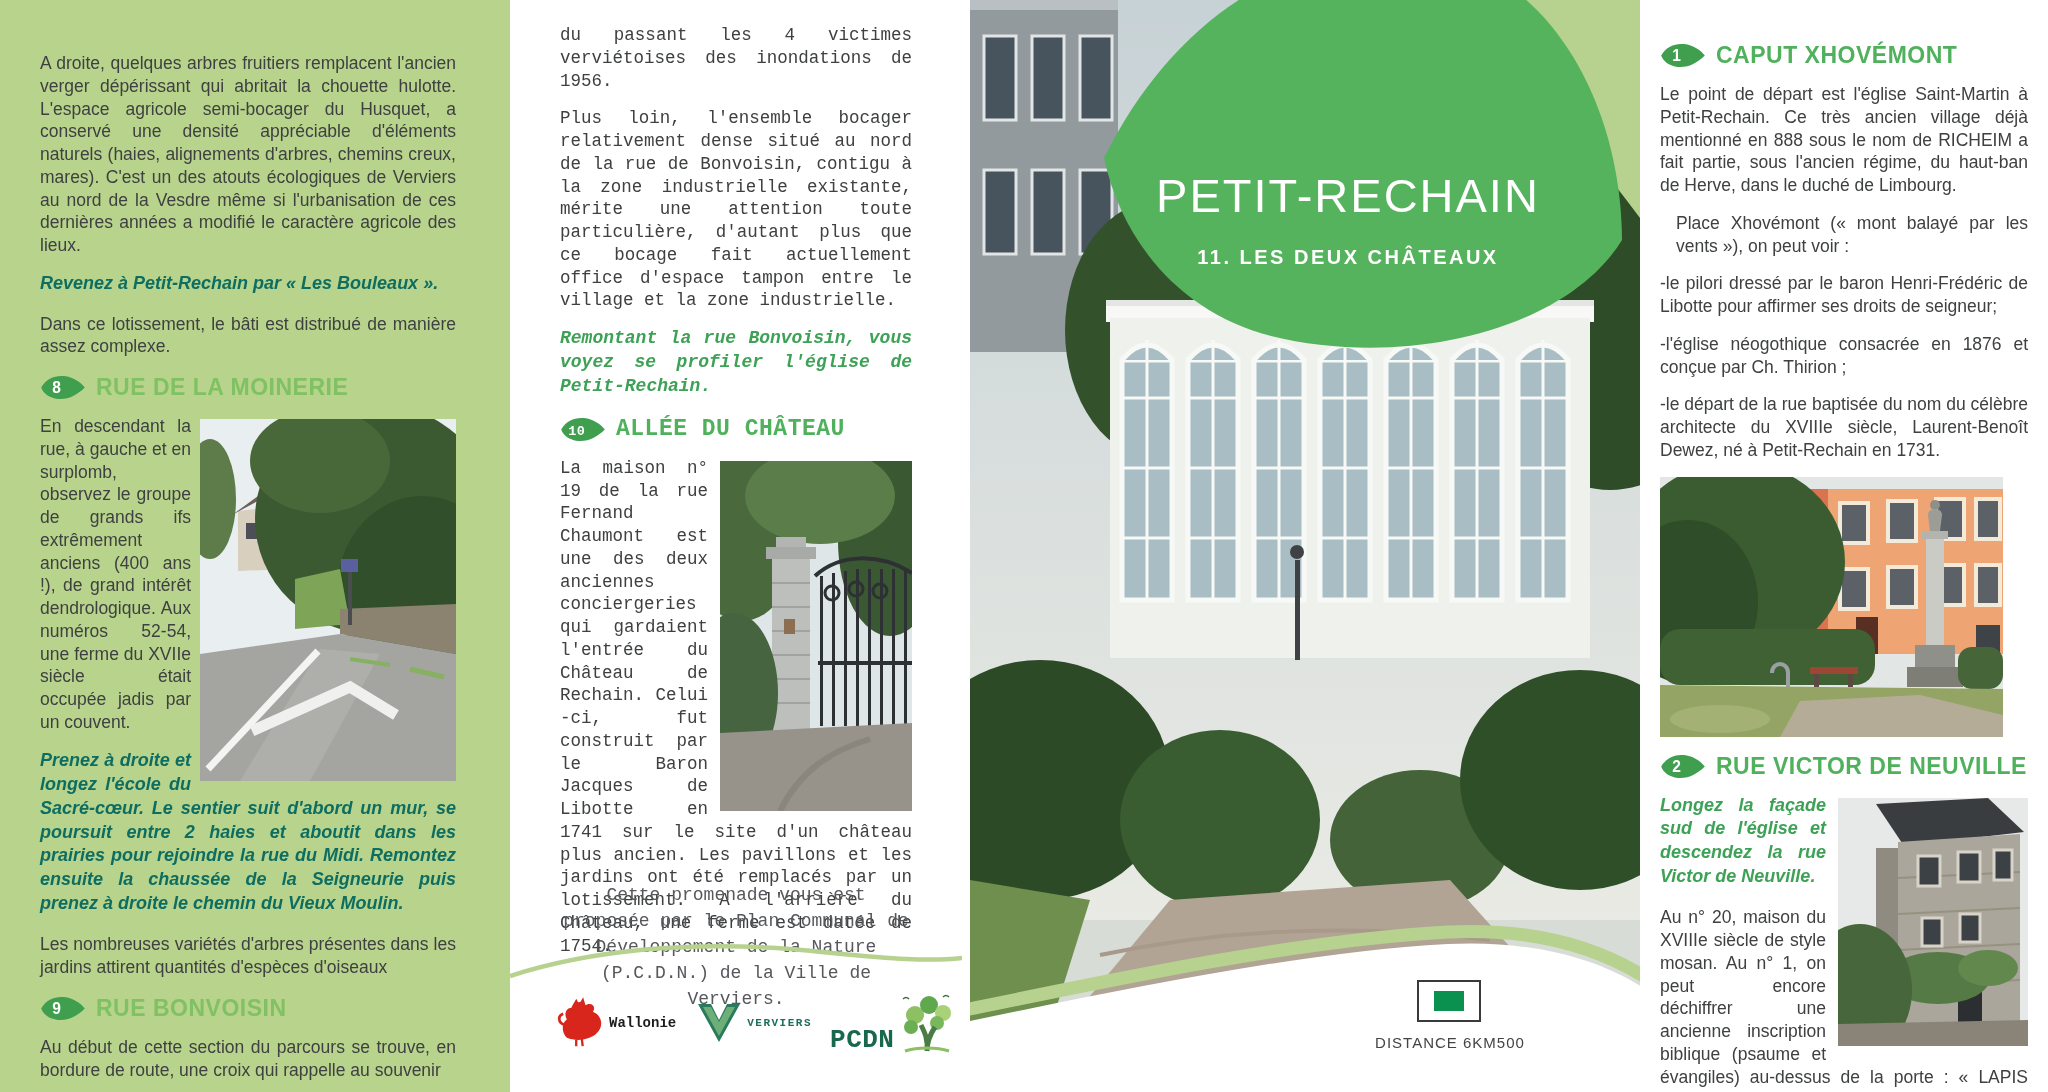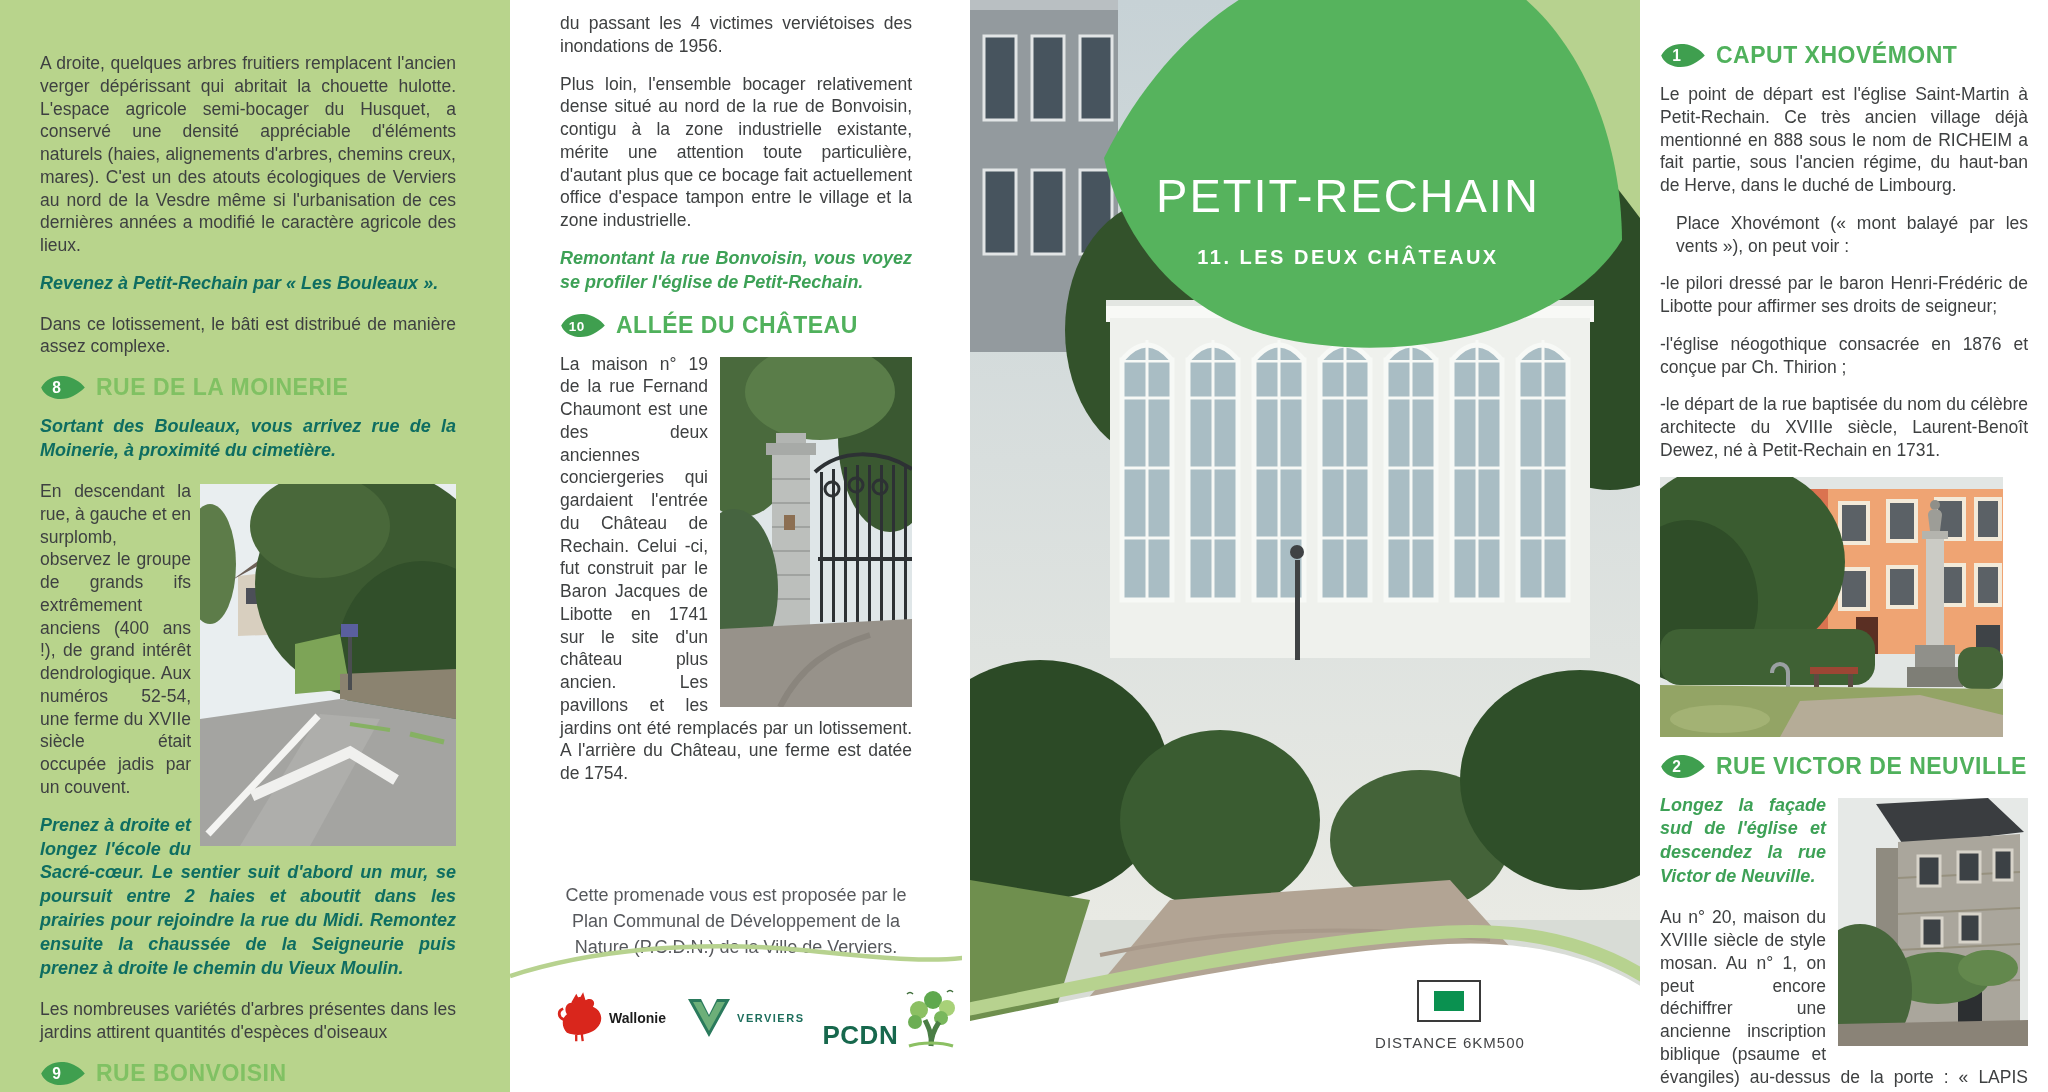--- a/index.html
+++ b/index.html
@@ -1,20 +1,20 @@
 <!DOCTYPE html>
 <html><head>
 <meta charset="utf-8">
 <style>
   html,body{margin:0;padding:0;background:#ffffff;}
   .page{position:relative;width:2048px;height:1092px;overflow:hidden;background:#fff;
         font-family:"Liberation Sans",sans-serif;}
   .panel{position:absolute;top:0;height:1092px;box-sizing:border-box;overflow:hidden;}
   .pn1{left:0;width:510px;background:#b8d48c;padding:52px 54px 0 40px;}
-  .pn2{left:510px;width:452px;background:#fff;padding:12px 50px 0 50px;}
+  .pn2{left:510px;width:452px;background:#fff;padding:24px 50px 0 50px;font-family:Liberation Mono, monospace;}
   .pn3{left:970px;width:670px;background:#d8dcd6;}
   .pn4{left:1640px;width:408px;background:#fff;padding:26px 20px 0 20px;}
 
   .body{font-size:17.5px;line-height:1.3;text-align:justify;color:#3e4041;margin:0 0 15px;}
   .indent{padding-left:16px;}
   .callout{font-size:18px;font-weight:bold;font-style:italic;line-height:1.33;text-align:justify;margin:2px 0 17px;}
   .teal{color:#0e6d61;}
   .grn{color:#3da156;}
   .hd{display:flex;align-items:center;gap:10px;font-size:23px;font-weight:bold;letter-spacing:.5px;margin:16px 0 14px;}
   .hd .badge{width:46px;height:27px;flex:0 0 auto;}
@@ -70,21 +70,20 @@
     <p class="callout teal">Revenez à Petit-Rechain par « Les Bouleaux ».</p>
     <p class="body">Dans ce lotissement, le bâti est distribué de manière assez complexe.</p>
 
     <h2 class="hd hd-green">
       <svg class="badge" viewBox="0 0 44 26">
         <path d="M1,13 C6,4 15,1 23,2 C32,3 39,8 43,13 C36,20 27,25 17,24 C9,23 3,19 1,13 Z" fill="#3f9f4f"></path>
         <text x="16" y="18.5" text-anchor="middle" font-size="15" font-weight="bold" fill="#ffffff">8</text>
       </svg>
       <span>RUE DE LA MOINERIE</span>
     </h2>
-    <p class="callout teal">Sortant des Bouleaux, vous arrivez rue de la Moinerie, à proximité du cimetière.</p>
 
     <div class="wrapzone">
       <div class="photo ph-street">
         <svg viewBox="0 0 256 362">
           <rect width="256" height="362" fill="#e9eef0"></rect>
           <ellipse cx="10" cy="80" rx="26" ry="60" fill="#5d7c49"></ellipse>
           <polygon points="38,92 92,86 92,150 38,152" fill="#d8cfbf"></polygon>
           <polygon points="32,96 65,78 98,88 65,72" fill="#6d6057"></polygon>
           <rect x="46" y="104" width="12" height="16" fill="#4c4f58"></rect>
           <rect x="68" y="102" width="12" height="16" fill="#4c4f58"></rect>

